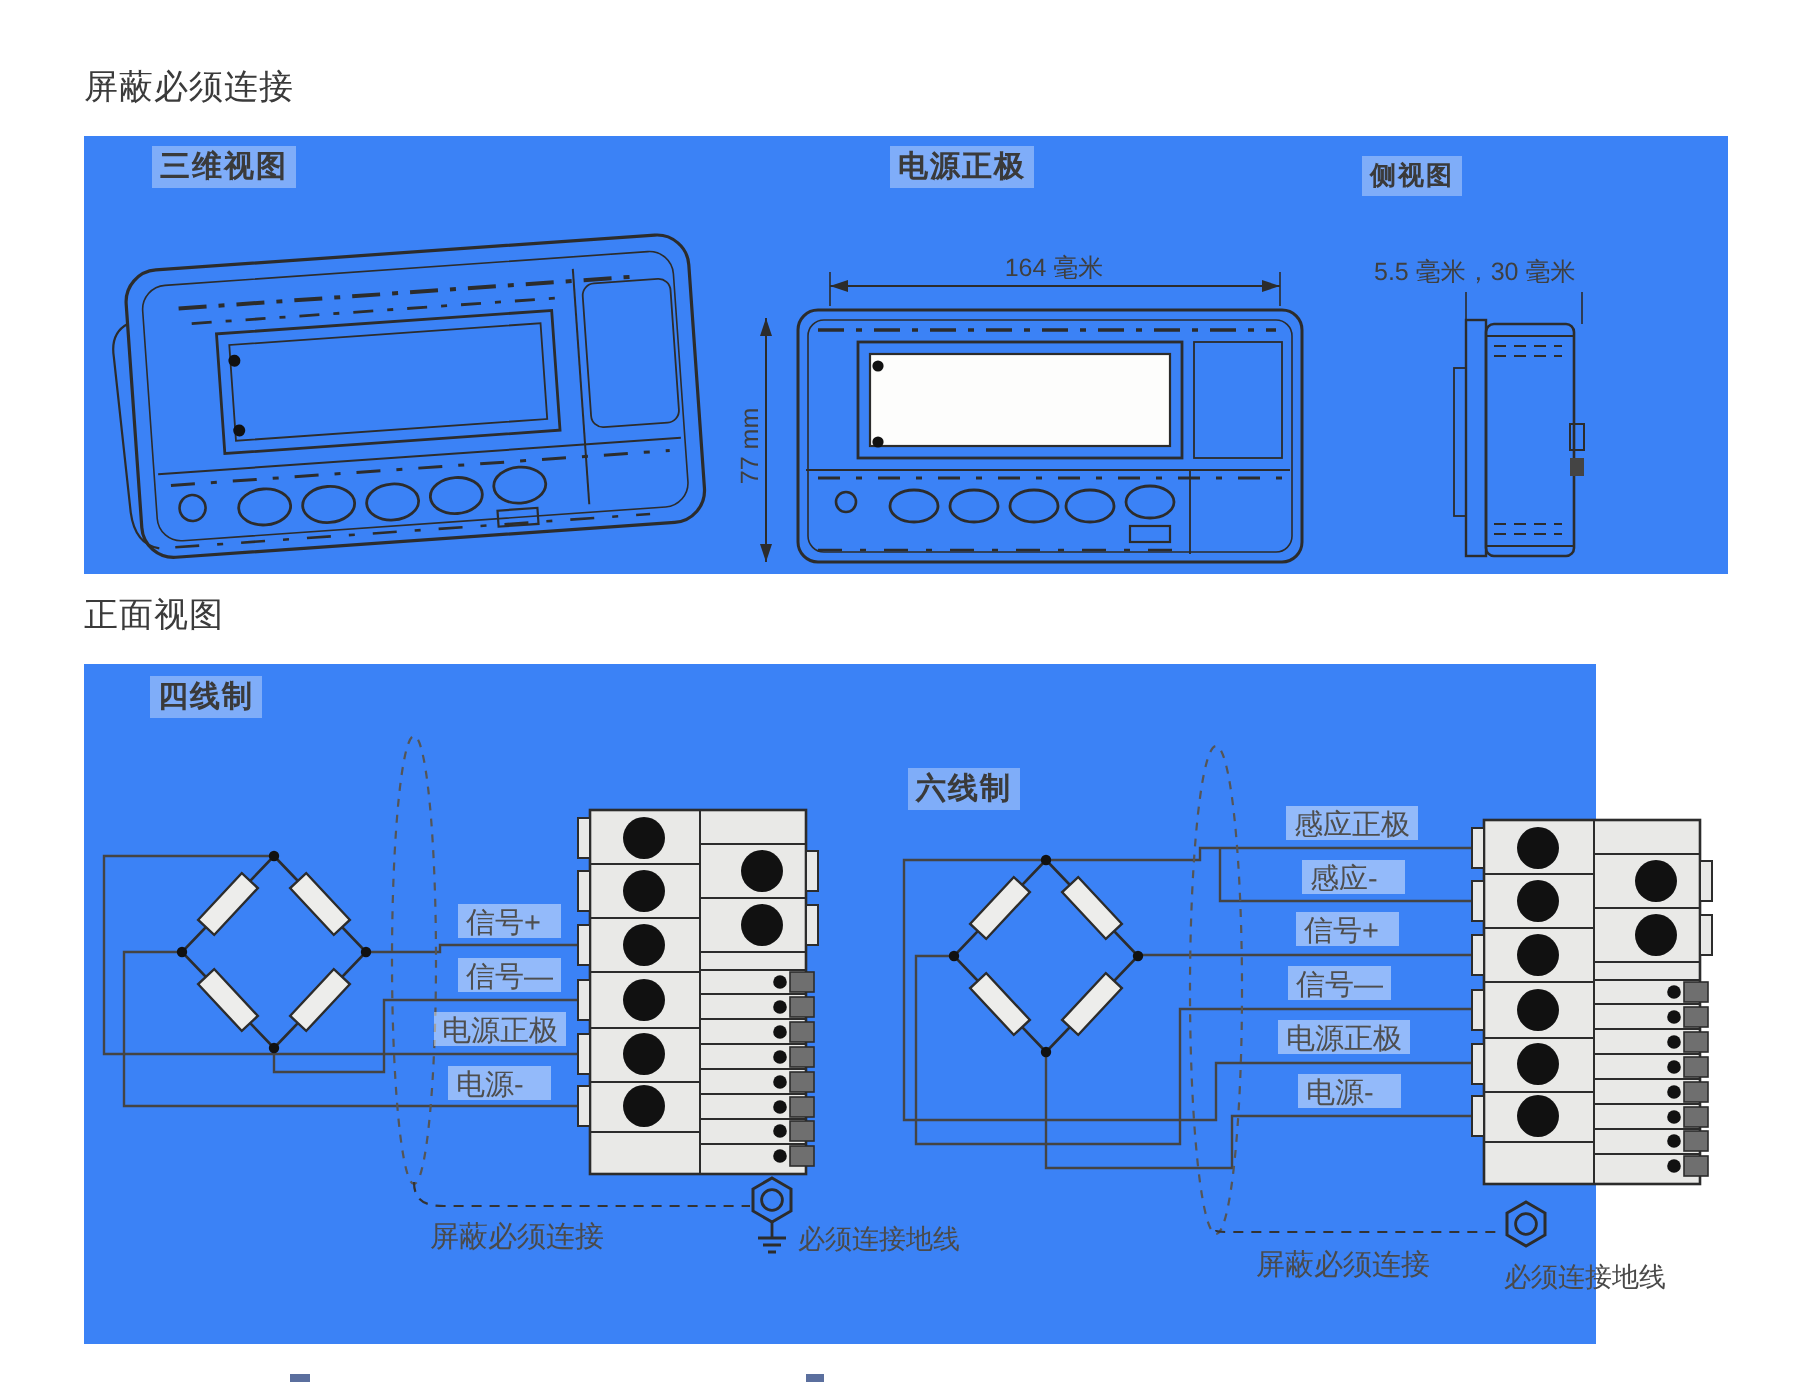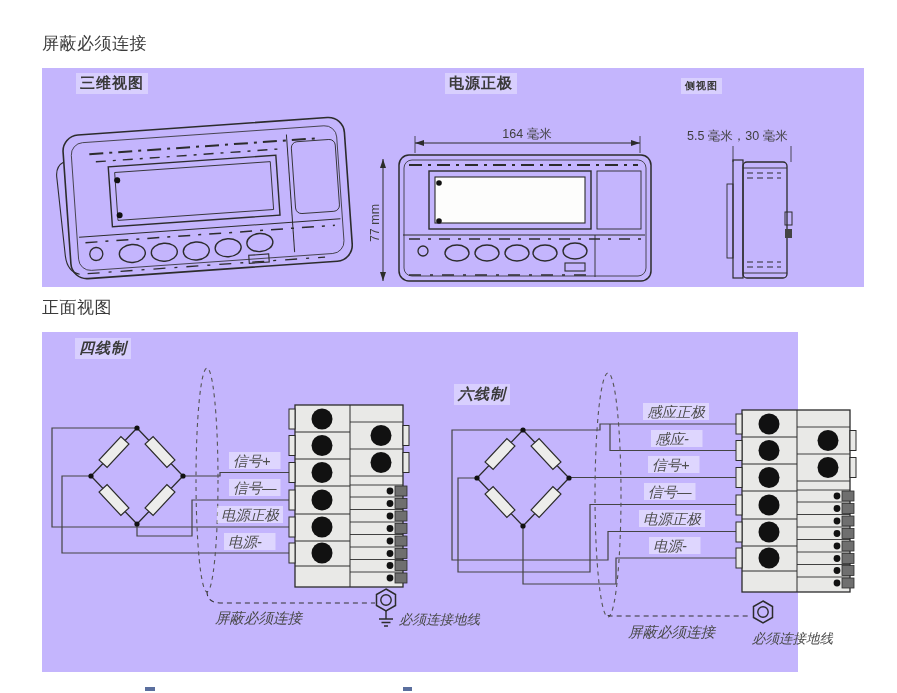--- a/index.html
+++ b/index.html
@@ -1,23 +1,23 @@
 <!DOCTYPE html>
 <html><head>
 <meta charset="utf-8">
 <style>
   html,body{margin:0;padding:0;background:#fff;}
   body{width:897px;height:693px;position:relative;overflow:hidden;
        font-family:"Liberation Sans","DejaVu Sans",sans-serif;}
   .abs{position:absolute;}
   .sec-title{font-size:17px;font-weight:500;color:#3b3b3b;letter-spacing:.5px;}
-  .panel{background:#c4b5fd;}
+  .panel{background:#3b82f6;}
   .view-label{font-size:15px;font-weight:bold;color:#3a3a3a;background:rgba(255,255,255,.35);
               padding:1px 4px;letter-spacing:1px;}
-  .view-label.small{font-size:10px;font-weight:600;}
+  .view-label.small{font-size:13px;font-weight:600;}
   svg{position:absolute;overflow:visible;}
   svg *{vector-effect:none;}
   .ln{stroke:#2c2c2c;fill:none;}
   .dim-text{font-size:12.5px;fill:#3f3f3f;}
   .blue-mark{position:absolute;height:4px;background:#5b6f9e;}
 </style>
 </head>
 <body>
 
 <div class="abs sec-title" style="left:42px;top:32px;">屏蔽必须连接</div>
@@ -105,21 +105,21 @@
       <path class="ln" d="M58,42 H102 M58,147 H102" stroke-width=".9"></path>
       <path class="ln" d="M62,47 H96 M62,52 H96 M62,136 H96 M62,141 H96" stroke-width="1" stroke-dasharray="6 4"></path>
       <rect class="ln" x="100" y="86" width="7" height="13" stroke-width="1"></rect>
       <rect x="100" y="103" width="7" height="9" fill="#444"></rect>
     </g>
   </svg>
 </div>
 
 <div class="abs sec-title" style="left:42px;top:296px;">正面视图</div>
 
-<div class="abs panel" style="left:42px;top:332px;width:756px;height:340px;font-style:italic;">
+<div class="abs panel" style="left:42px;top:332px;width:756px;height:340px;">
 
   <div class="abs view-label" style="left:33px;top:6px;">四线制</div>
   <div class="abs view-label" style="left:412px;top:6px;margin-top:46px;">六线制</div>
 
   <svg id="wiring-four" style="left:8px;top:28px;" width="450" height="308">
       <path d="M133,116 H170 V112.5 H245" fill="none" stroke="#444" stroke-width="1.2"></path>
       <path d="M87,164 V176 H142 V140 H245" fill="none" stroke="#444" stroke-width="1.2"></path>
       <path d="M87,68 H2 V167 H245" fill="none" stroke="#444" stroke-width="1.2"></path>
       <path d="M41,116 H12 V193 H245" fill="none" stroke="#444" stroke-width="1.2"></path>
       <g>

